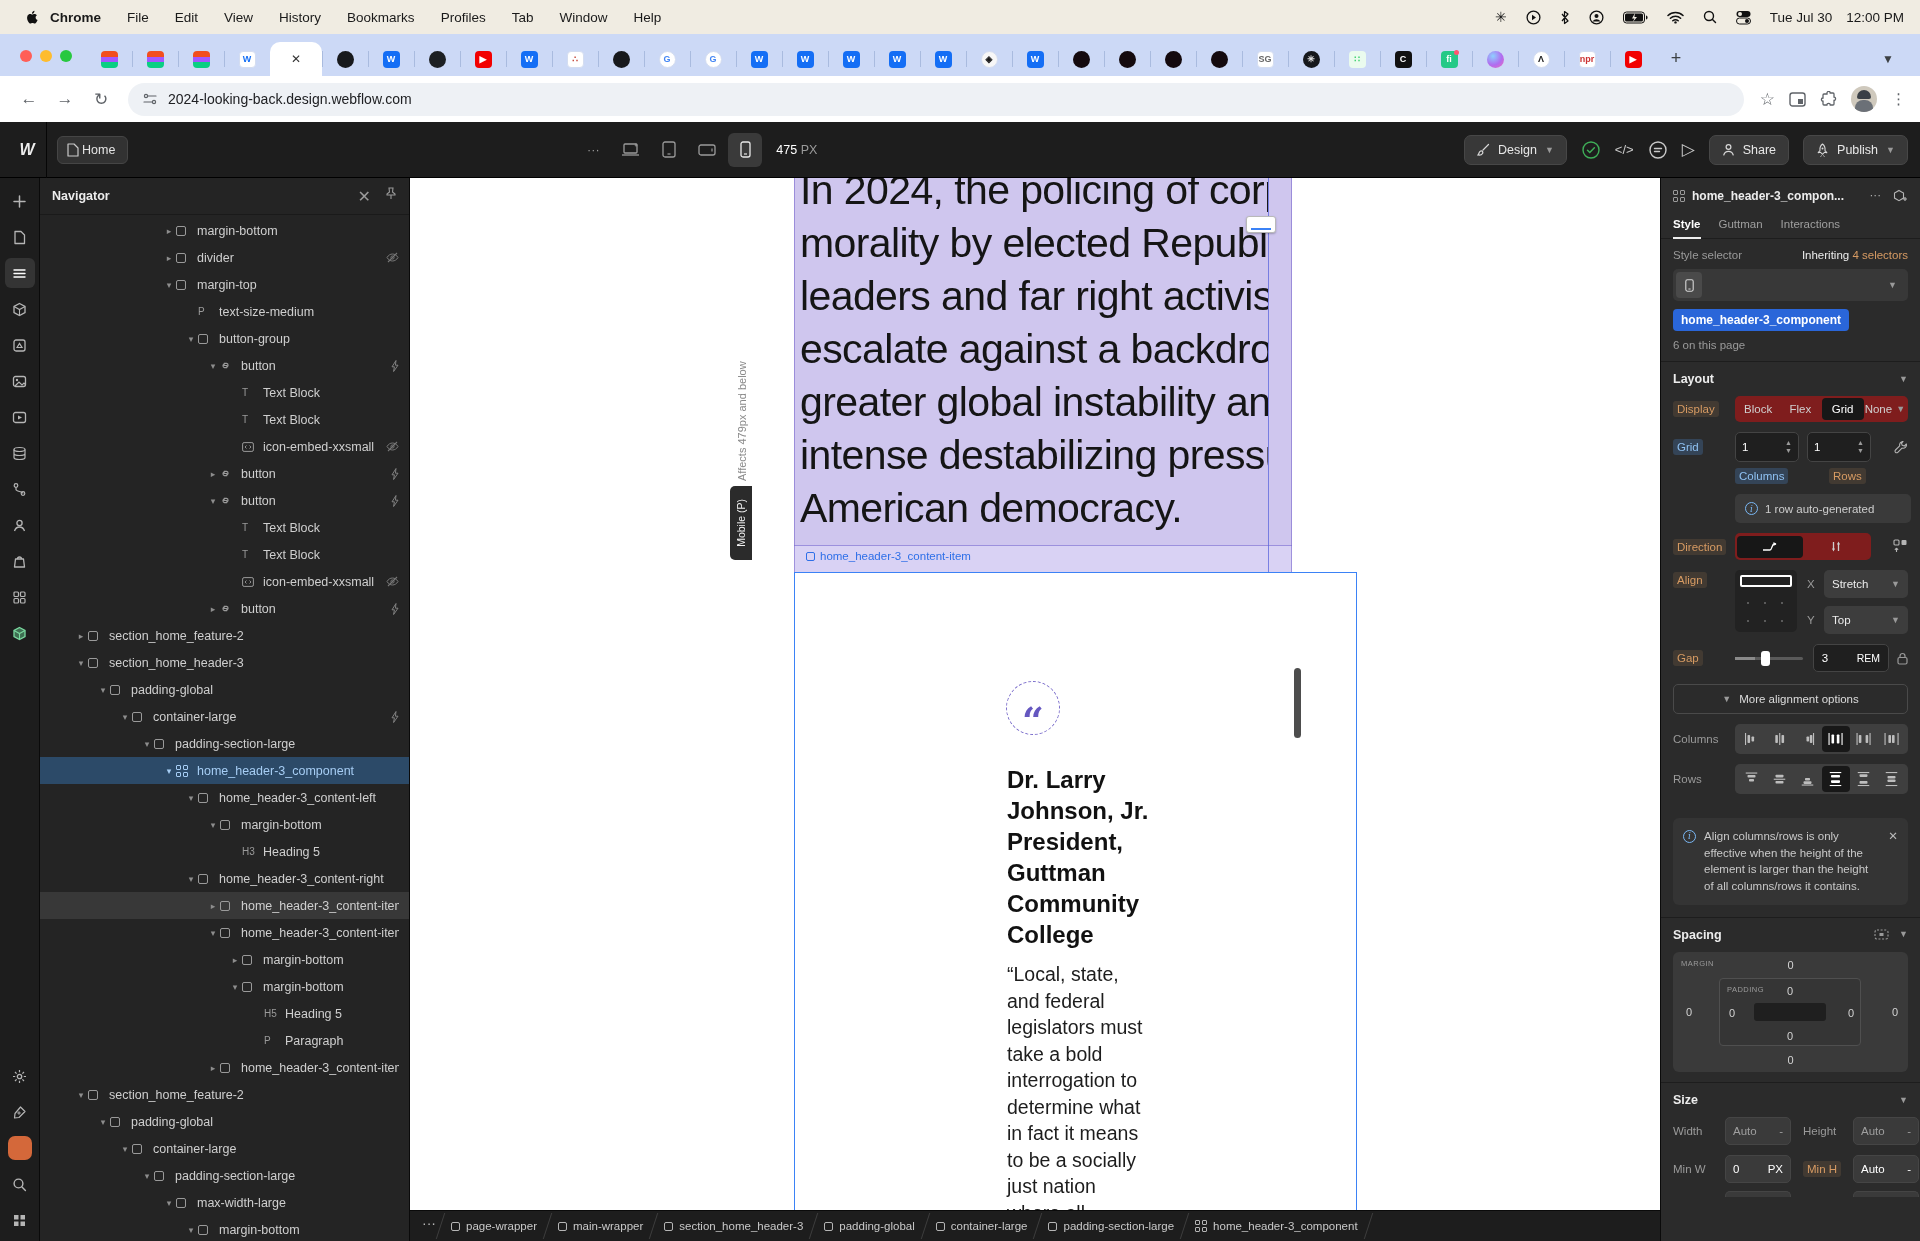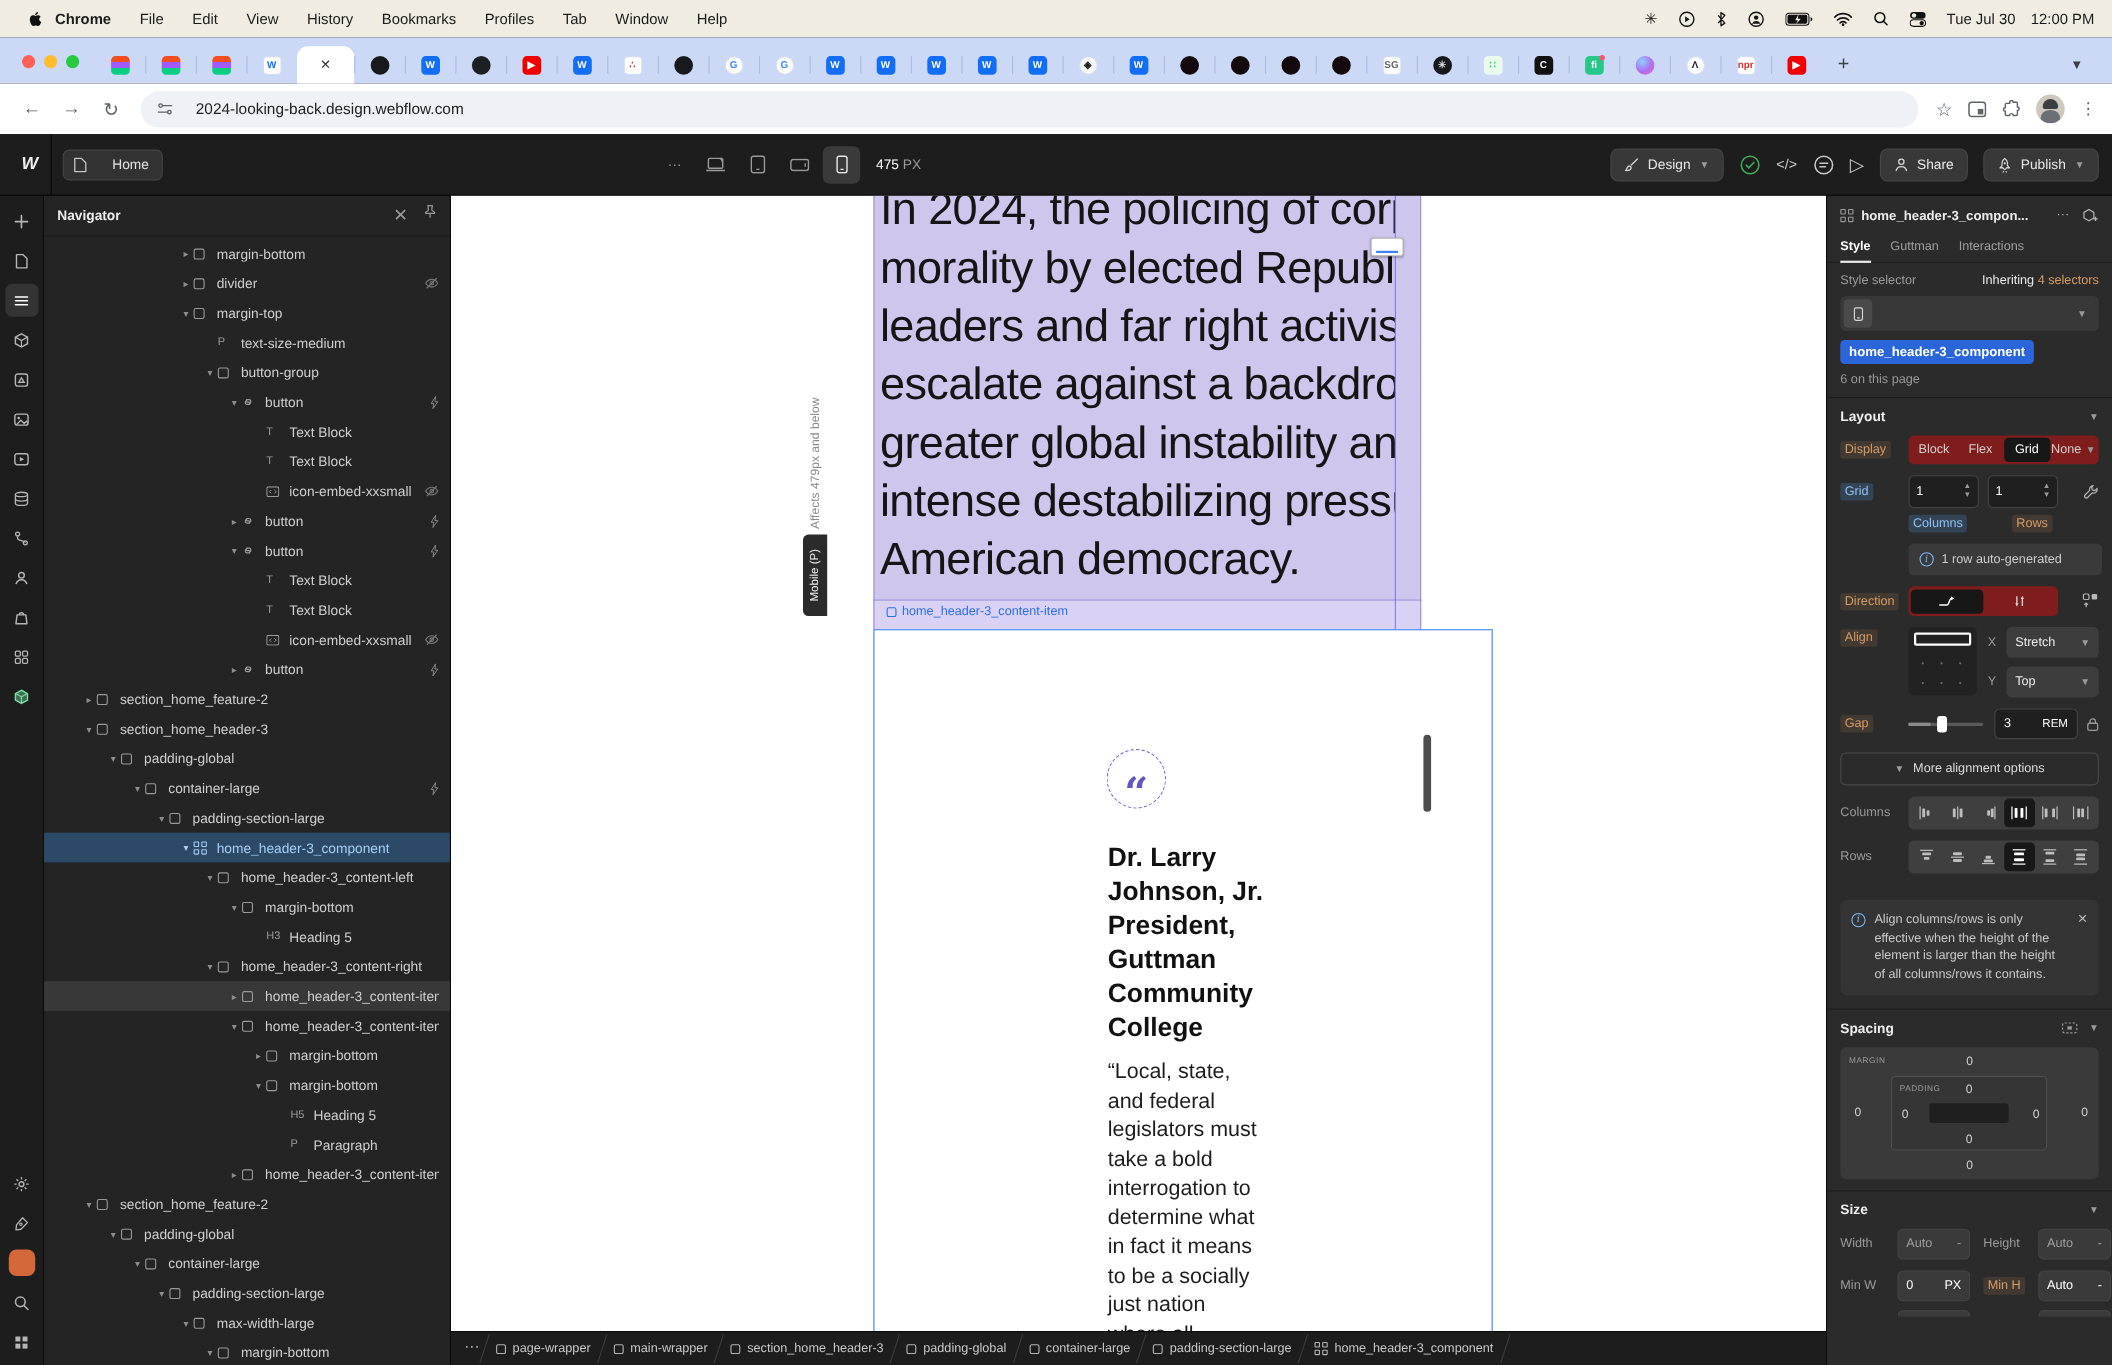--- a/index.html
+++ b/index.html
@@ -33,34 +33,34 @@
   .fav .fdot { position:absolute; right:-1px; top:-1px; width:5px; height:5px; border-radius:50%; }
   .closex { font-size:12px; color:#333; }
   .newtab { width:28px; height:28px; margin:0 0 4px 6px; display:flex; align-items:center; justify-content:center;
     font-size:18px; color:#3c4043; border-radius:50%; }
   .strip-chev { margin-left:auto; margin-bottom:10px; color:#3c4043; font-size:12px; padding-right:18px; }
 
   
   .chromebar { height:46px; background:#fff; display:flex; align-items:center; padding:0 14px; gap:6px; flex:0 0 auto; }
   .navbtn { width:30px; height:30px; display:flex; align-items:center; justify-content:center; color:#5f6368; font-size:17px; border-radius:50%; }
   .omnibox { flex:1; height:33px; background:#eef1f5; border-radius:17px; display:flex; align-items:center;
-    padding:0 14px; gap:20px; margin:0 6px; }
+    padding:0 14px; gap:10px; margin:0 6px; }
   .omnibox .url { font-size:14px; color:#202124; }
   .chromebar .right { display:flex; align-items:center; gap:14px; margin-left:4px; color:#5f6368; }
   .avatar { width:26px; height:26px; border-radius:50%; background:#cfc9bd; position:relative; overflow:hidden; }
   .avatar::before { content:""; position:absolute; left:6px; top:4px; width:14px; height:9px; border-radius:7px 7px 2px 2px; background:#3a3f46; }
   .avatar::after { content:""; position:absolute; left:4px; top:14px; width:18px; height:12px; border-radius:8px 8px 0 0; background:#6b7077; }
   .vdots { font-size:15px; letter-spacing:0; color:#5f6368; }
 
   
   .wftoolbar { height:56px; background:#1d1d1d; border-bottom:1px solid #000; display:flex; align-items:center;
     padding:0 12px; color:#d7d7d7; font-size:12.5px; flex:0 0 auto; }
   .wlogo { font-weight:bold; font-size:16px; color:#ededed; font-style:italic; width:30px; text-align:center; }
   .tb-sep { width:1px; height:56px; background:#060606; margin:0 10px 0 4px; }
-  .homebtn { display:flex; align-items:center; gap:23px; background:#323232; border:1px solid #454545;
+  .homebtn { display:flex; align-items:center; gap:3px; background:#323232; border:1px solid #454545;
     border-radius:6px; padding:6px 12px 6px 9px; color:#e3e3e3; }
   .bp-group { display:flex; align-items:center; gap:4px; margin-left:448px; color:#9a9a9a; }
   .bp { width:34px; height:34px; display:flex; align-items:center; justify-content:center; border-radius:6px; }
   .bp.active { background:#3a3a3a; }
   .bpsize { margin-left:10px; font-size:12.5px; }
   .bpsize b { color:#fff; font-weight:normal; }
   .bpsize span { color:#9a9a9a; }
   .wf-right { margin-left:auto; display:flex; align-items:center; gap:14px;justify-content:flex-end; }
   .pillbtn { display:flex; align-items:center; gap:8px; background:#383838; border:1px solid #474747;
     border-radius:7px; padding:7px 12px; color:#e8e8e8; }

